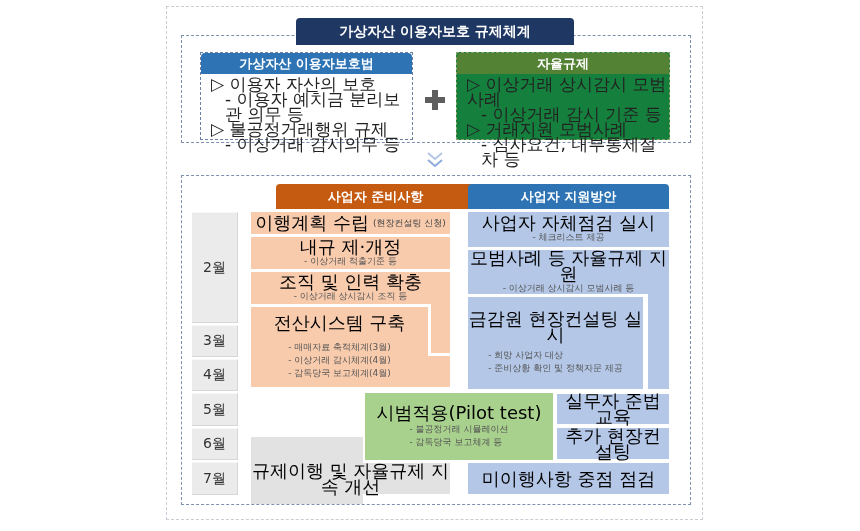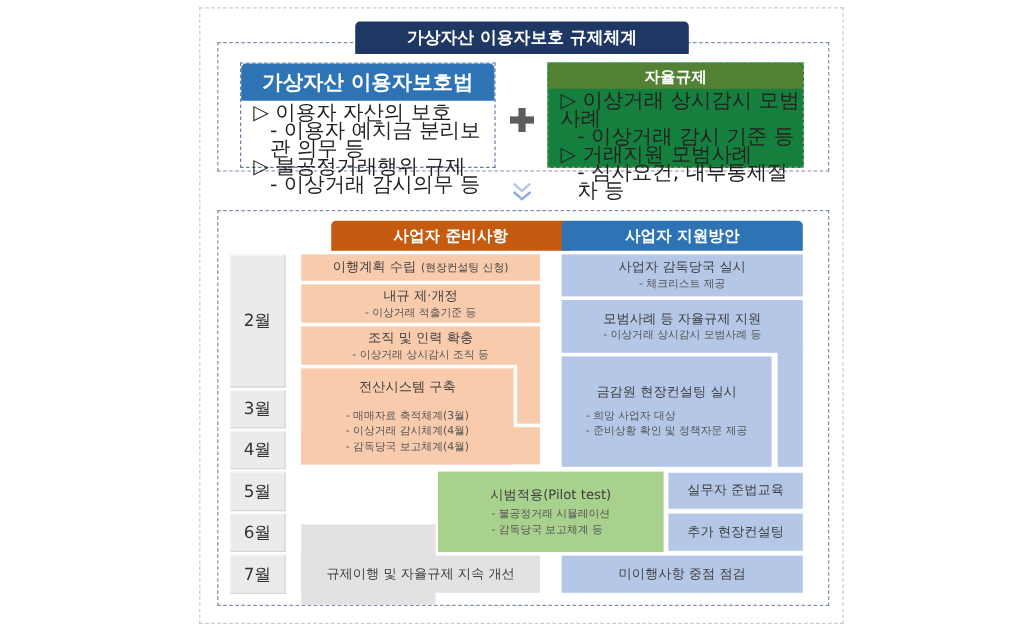--- a/index.html
+++ b/index.html
@@ -10,21 +10,21 @@
   .abs { position: absolute; }
   .outer-frame { left: 166px; top: 6px; width: 537px; height: 514px; border: 1px dashed #c9ccd3; }
   .inner-frame-top { left: 181px; top: 35px; width: 510px; height: 108px; border: 1px dashed #7f8fb0; }
   .inner-frame-bottom { left: 181px; top: 175px; width: 510px; height: 330px; border: 1px dashed #7f8fb0; }
   .title-box {
     left: 296px; top: 18px; width: 278px; height: 27px; background: #1e3763; color: #fff;
     border-radius: 4px 4px 0 0; font-size: 14px; font-weight: bold; display: flex; align-items: center; justify-content: center;
   }
   .law-box { left: 200px; top: 52px; width: 213px; height: 88px; border: 1px dashed #6d7fa5; background: #fff; }
   .law-head {
-    height: 31px; background: #2e74b5; color: #fff; font-size: 17px; font-weight: bold;
+    height: 21px; background: #2e74b5; color: #fff; font-size: 13px; font-weight: bold;
     display: flex; align-items: center; justify-content: center; border-radius: 4px 4px 0 0;
   }
   .self-box { left: 456px; top: 52px; width: 214px; height: 88px; border: 1px dashed #8aa36b; background: #15803d; }
   .self-head {
     height: 21px; background: #548235; color: #fff; font-size: 13px; font-weight: bold;
     display: flex; align-items: center; justify-content: center; border-radius: 4px 4px 0 0;
   }
   .bullets { padding: 3px 0 0 10px; font-size: 17px; line-height: 15px; color: #222; }
   .bullets .sub { padding-left: 14px; }
   .plus { left: 424px; top: 89px; width: 22px; height: 22px; }
@@ -42,21 +42,21 @@
 
   .month {
     left: 192px; width: 46px; background: #ebebeb; border-top: 1px solid #f7f7f7; border-right: 1px solid #d6d6d6; border-bottom: 1px solid #d6d6d6;
     font-size: 14px; display: flex; align-items: center; justify-content: center; color: #333;
   }
   .orange { background: #f8cbad; }
   .blue { background: #b4c7e7; }
   .green { background: #a9d18e; }
   .gray { background: #e2e2e2; }
   .cell { display: flex; flex-direction: column; align-items: center; justify-content: center; text-align: center; }
-  .main-t { font-size: 11px; color: #404040; line-height: 16px; }
+  .main-t { font-size: 18px; color: #000000; line-height: 16px; }
   .sub-t { font-size: 9px; color: #555; line-height: 13px; }
   .small-inline { font-size: 9px; color: #444; }
   .list-left { align-items: flex-start; text-align: left; }
 </style>
 </head>
 <body>
 
 <div class="abs outer-frame"></div>
 <div class="abs inner-frame-top"></div>
 <div class="abs inner-frame-bottom"></div>
@@ -133,21 +133,21 @@
   <div class="cell list-left" style="margin-top:2px;">
     <span class="sub-t">- 불공정거래 시뮬레이션</span>
     <span class="sub-t">- 감독당국 보고체계 등</span>
   </div>
 </div>
 <div class="abs gray cell" style="left:251px;top:463px;width:199px;height:31px;">
   <span class="main-t">규제이행 및 자율규제 지속 개선</span>
 </div>
 
 <div class="abs blue cell" style="left:468px;top:212px;width:201px;height:35px;">
-  <span class="main-t">사업자 감독당국 실시</span>
+  <span class="main-t">사업자 자체점검 실시</span>
   <span class="sub-t">- 체크리스트 제공</span>
 </div>
 
 <div class="abs blue cell" style="left:468px;top:250px;width:201px;height:44px;">
   <span class="main-t">모범사례 등 자율규제 지원</span>
   <span class="sub-t">- 이상거래 상시감시 모범사례 등</span>
 </div>
 <div class="abs blue" style="left:648px;top:290px;width:21px;height:99px;"></div>
 <div class="abs blue cell" style="left:468px;top:297px;width:175px;height:92px;">
   <span class="main-t">금감원 현장컨설팅 실시</span>

